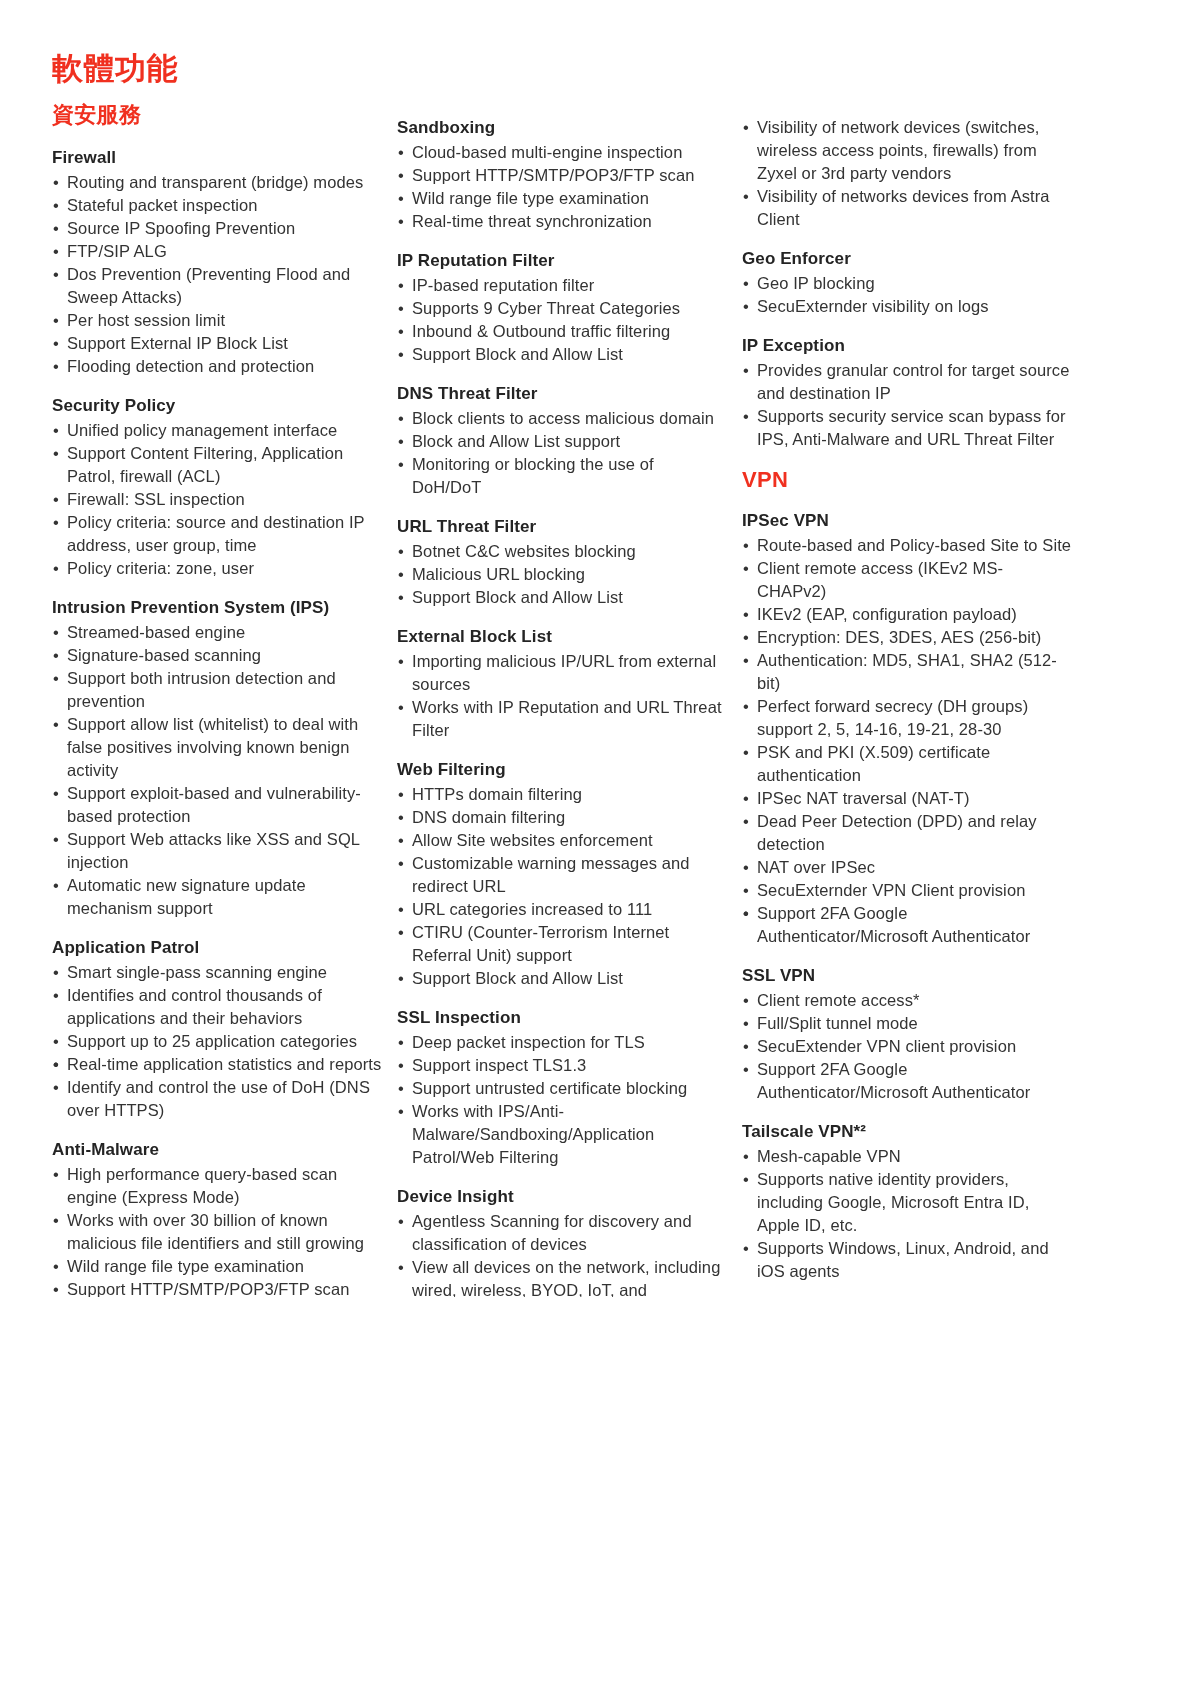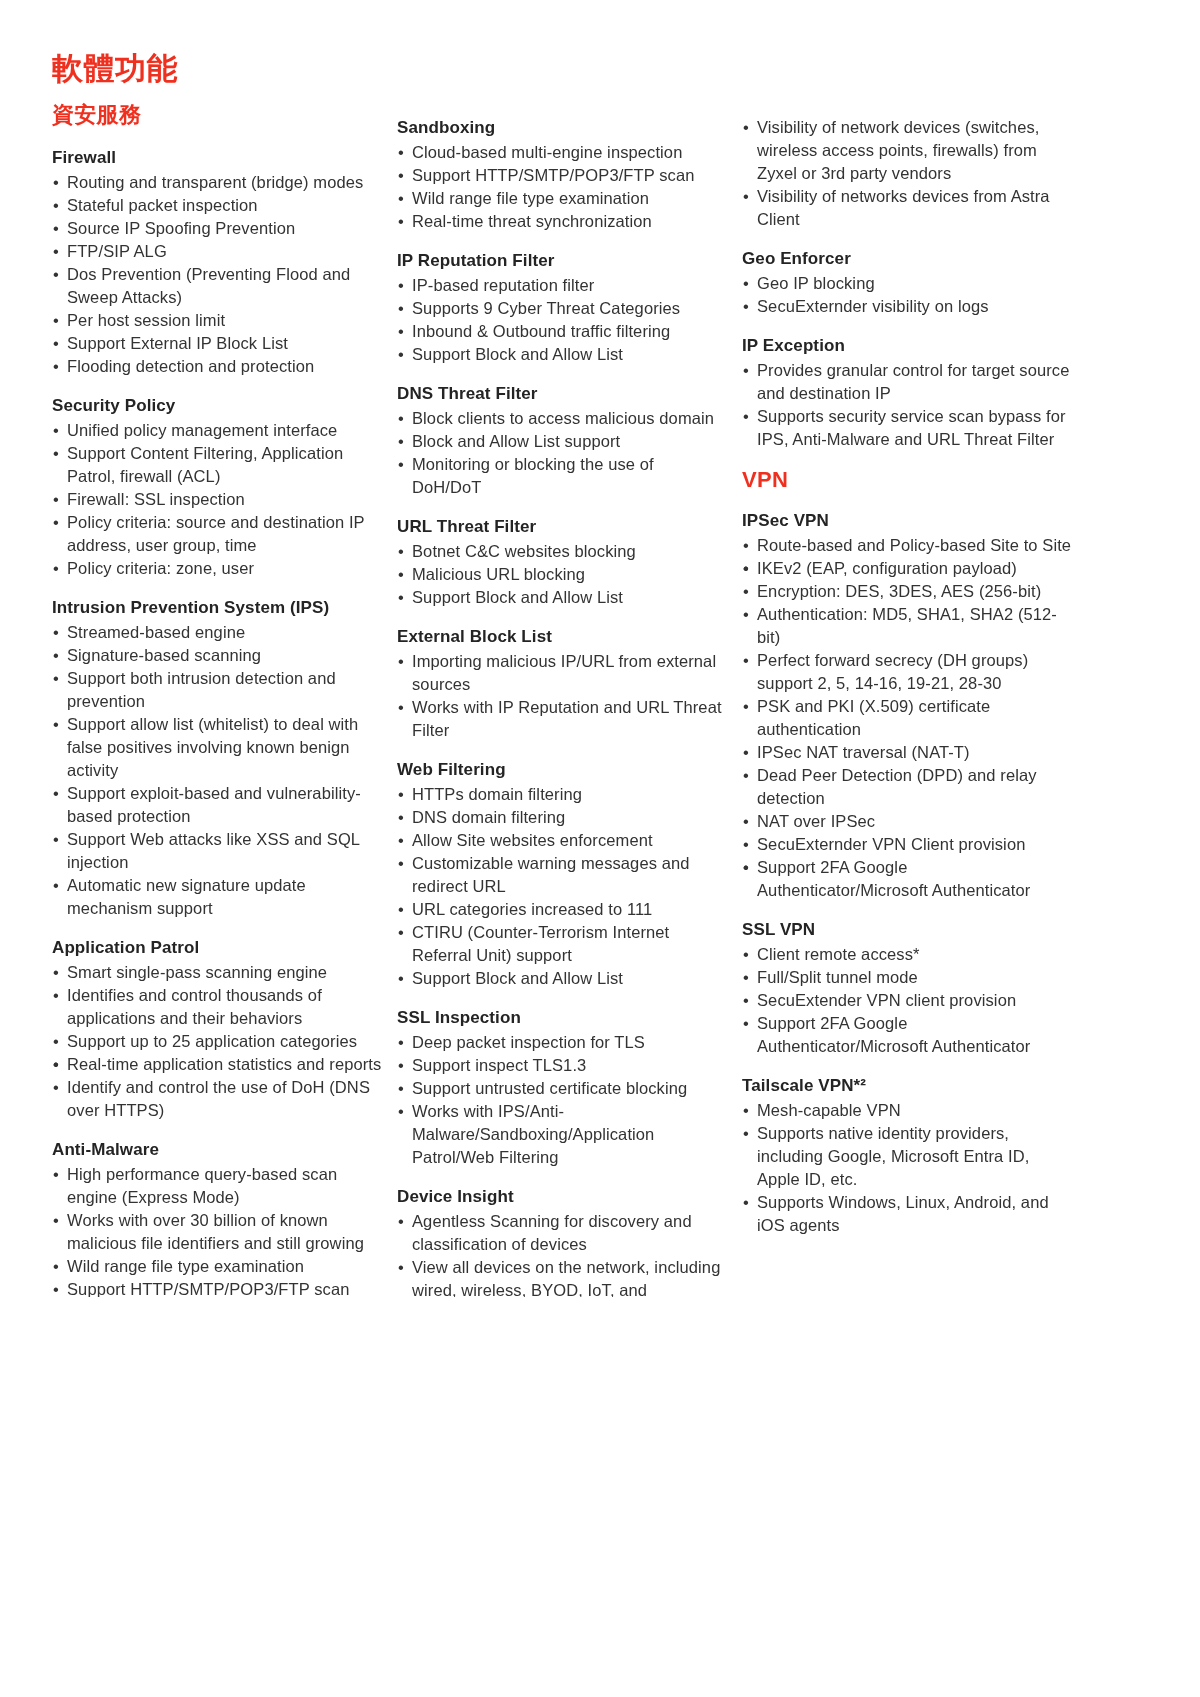--- a/index.html
+++ b/index.html
@@ -202,21 +202,21 @@
           <ul class="items">
             <li class="item"><span class="dot">•</span><span>Provides granular control for target source and destination IP</span></li>
             <li class="item"><span class="dot">•</span><span>Supports security service scan bypass for IPS, Anti-Malware and URL Threat Filter</span></li>
           </ul>
         </div>
         <h2 class="category">VPN</h2>
         <div class="section">
           <div class="section-title">IPSec VPN</div>
           <ul class="items">
             <li class="item"><span class="dot">•</span><span>Route-based and Policy-based Site to Site</span></li>
-            <li class="item"><span class="dot">•</span></li>
+            <li class="item"><span class="dot">•</span><span>Client remote access (IKEv2 MS-CHAPv2)</span></li>
             <li class="item"><span class="dot">•</span><span>IKEv2 (EAP, configuration payload)</span></li>
             <li class="item"><span class="dot">•</span><span>Encryption: DES, 3DES, AES (256-bit)</span></li>
             <li class="item"><span class="dot">•</span><span>Authentication: MD5, SHA1, SHA2 (512-bit)</span></li>
             <li class="item"><span class="dot">•</span><span>Perfect forward secrecy (DH groups) support 2, 5, 14-16, 19-21, 28-30</span></li>
             <li class="item"><span class="dot">•</span><span>PSK and PKI (X.509) certificate authentication</span></li>
             <li class="item"><span class="dot">•</span><span>IPSec NAT traversal (NAT-T)</span></li>
             <li class="item"><span class="dot">•</span><span>Dead Peer Detection (DPD) and relay detection</span></li>
             <li class="item"><span class="dot">•</span><span>NAT over IPSec</span></li>
             <li class="item"><span class="dot">•</span><span>SecuExternder VPN Client provision</span></li>
             <li class="item"><span class="dot">•</span></li>

